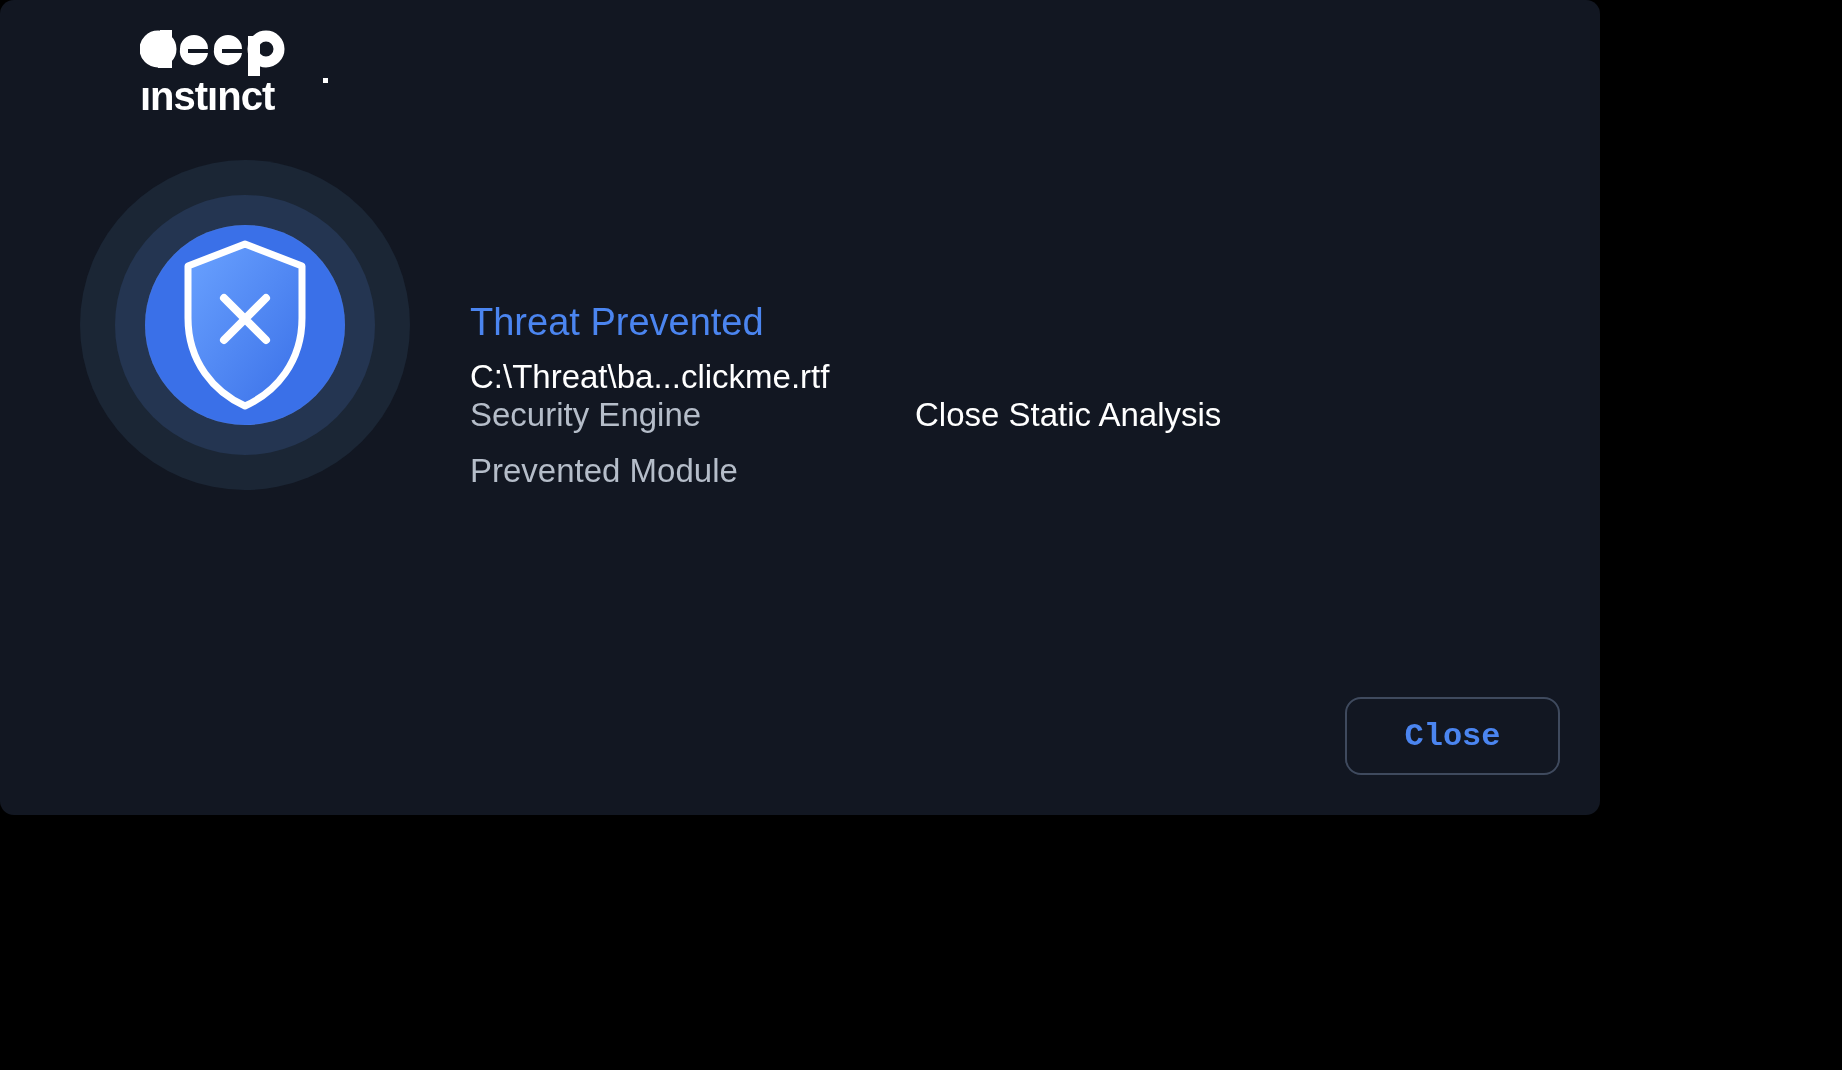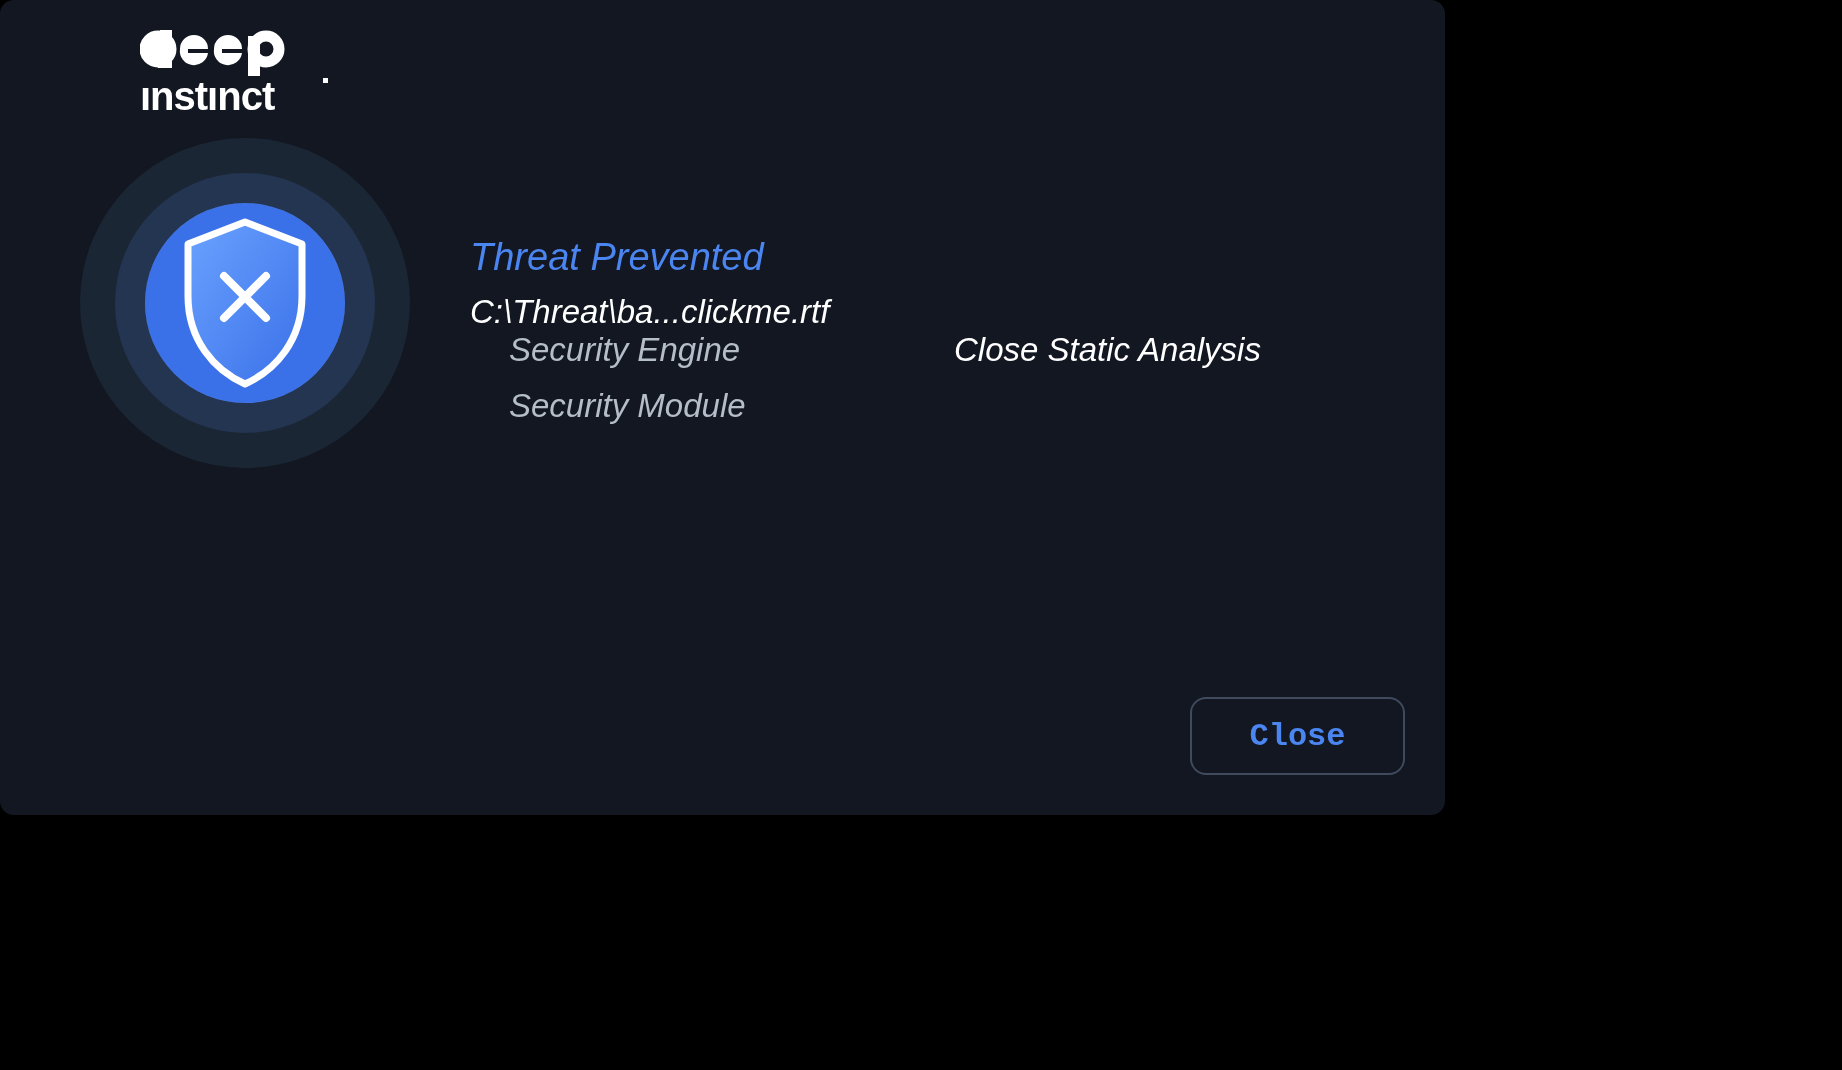--- a/index.html
+++ b/index.html
@@ -10,44 +10,43 @@
     body {
       width: 1842px;
       height: 1070px;
       background: #000;
       display: flex;
       align-items: flex-start;
       justify-content: flex-start;
       font-family: "Segoe UI", Arial, sans-serif;
     }
     .dialog {
-      width: 1445px;
+      width: 1600px;
       height: 815px;
       background: #121722;
       border-radius: 14px;
       position: relative;
       overflow: hidden;
     }
     .logo-area {
       position: absolute;
       top: 30px;
       left: 140px;
     }
     .logo-svg {
       width: 195px;
       height: 88px;
     }
     .content-row {
       position: absolute;
-      top: 138px;
+      top: 160px;
       left: 80px;
       right: 40px;
       display: flex;
-      align-items: center;
-      font-style: italic;
+      align-items: flex-end;
     }
     .shield-wrap {
       width: 330px;
       height: 330px;
       position: relative;
       flex-shrink: 0;
     }
     .ring {
       position: absolute;
       border-radius: 50%;
@@ -101,21 +100,20 @@
       color: #c2c9d4;
       font-size: 33px;
       font-weight: 400;
       margin-bottom: 60px;
     }
     .kv-grid {
       display: grid;
       grid-template-columns: 445px auto;
       row-gap: 18px;
       font-size: 33px;
-      margin-left: 39px;
     }
     .kv-label {
       color: #b5bdc9;
       font-weight: 400;
     }
     .kv-value {
       color: #ffffff;
       font-weight: 500;
     }
     .close-btn {
@@ -182,21 +180,21 @@
       </svg>
     </div>
 
     <div class="text-col">
       <div class="title">Threat Prevented</div>
       <div class="path">C:\Threat\ba...clickme.rtf</div>
 
       <div class="kv-grid">
         <div class="kv-label">Security Engine</div>
         <div class="kv-value">Close Static Analysis</div>
-        <div class="kv-label">Security Module</div>
+        <div class="kv-label">Prevented Module</div>
       </div>
     </div>
 
   </div>
 
   <button class="close-btn">
     <span>Close</span>
   </button>
 
 </div>

